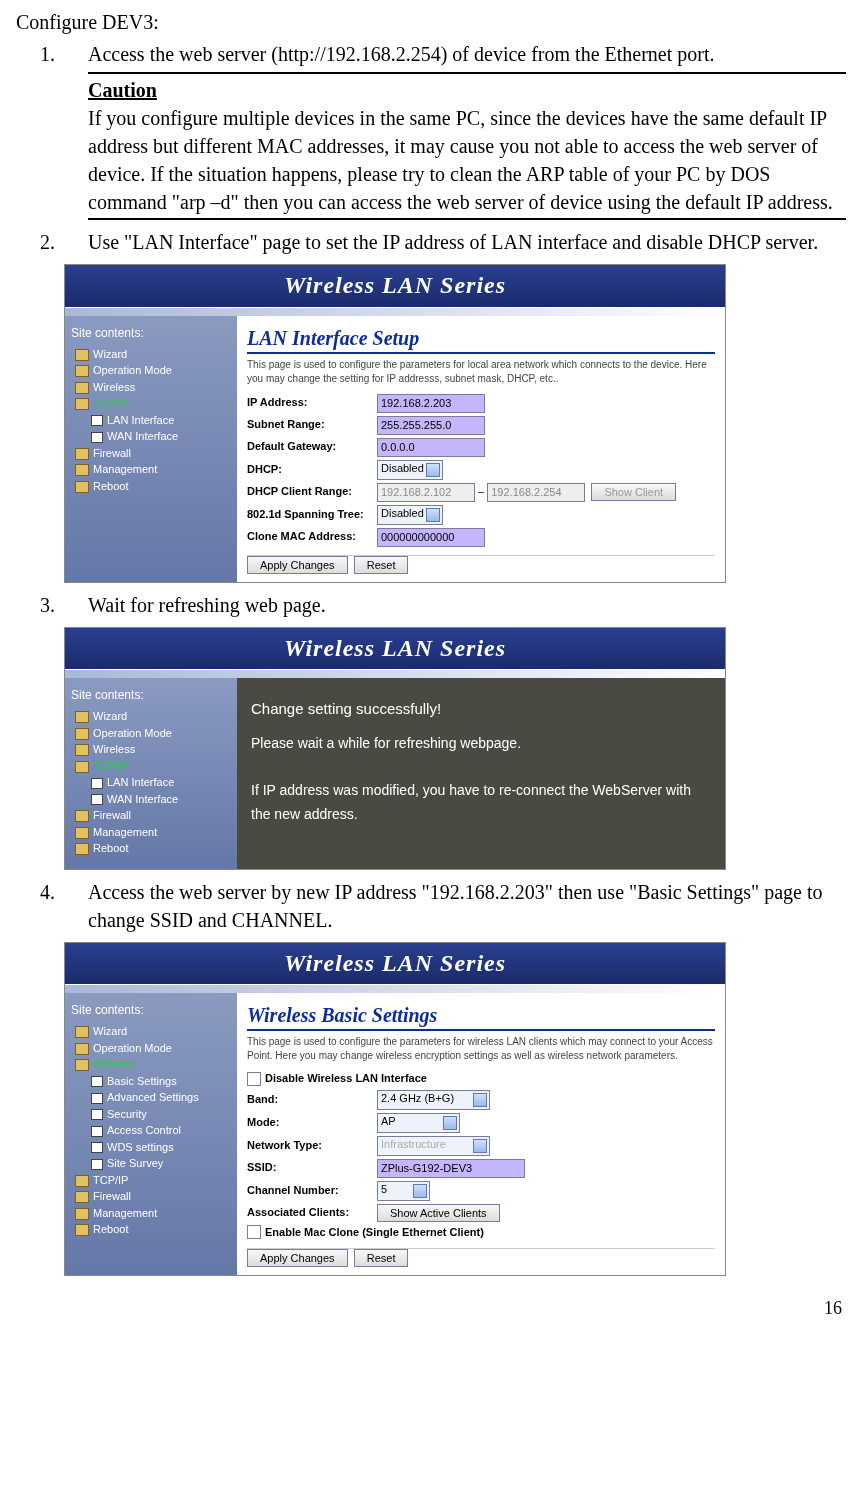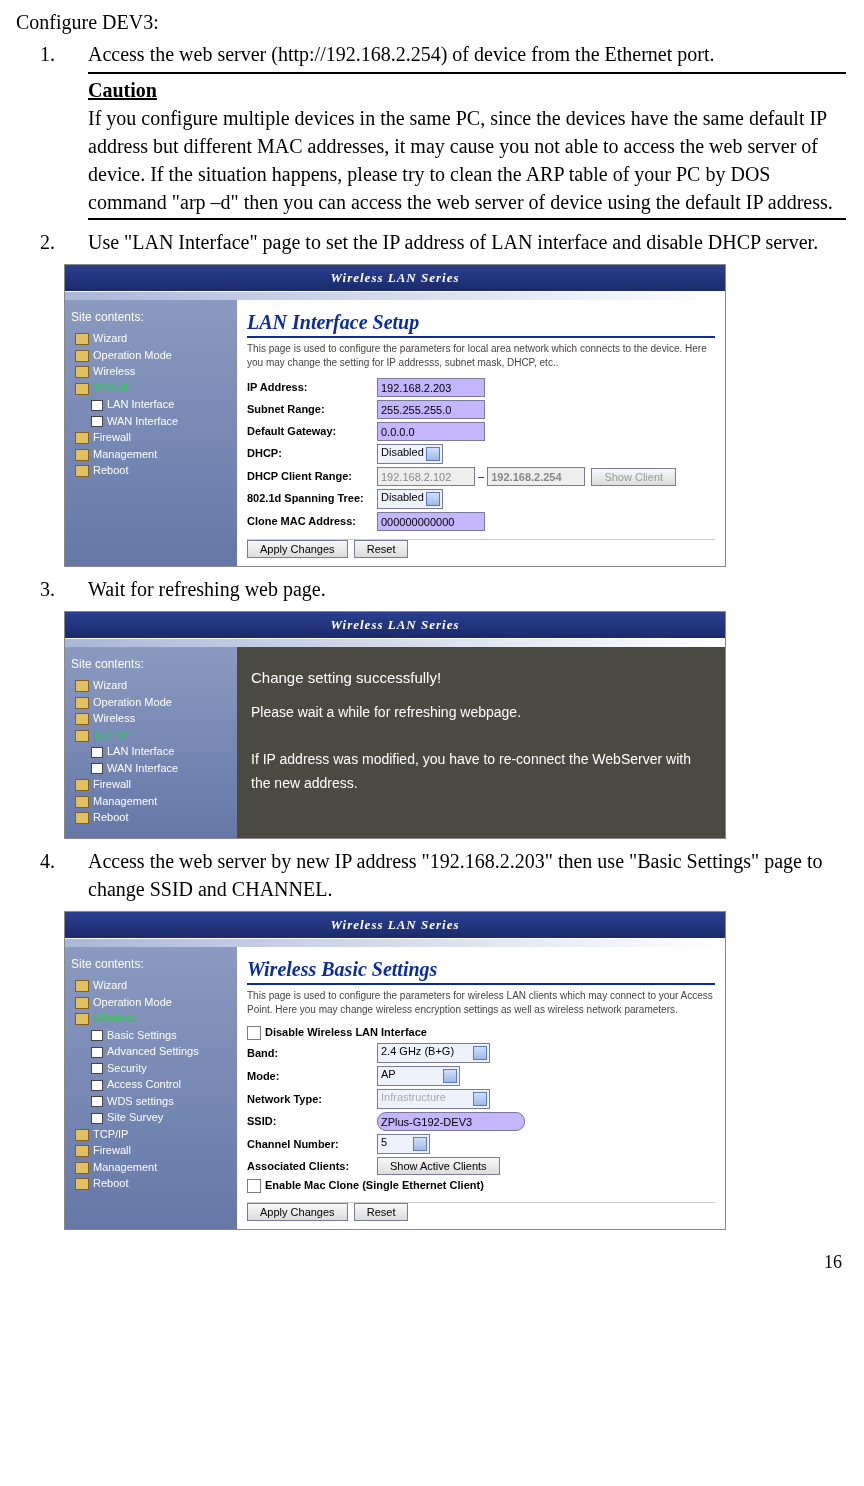--- a/index.html
+++ b/index.html
@@ -3,21 +3,21 @@
 <meta charset="utf-8">
 <style>
 body{font-family:"Times New Roman",serif;font-size:20px;line-height:1.4;margin:0;padding:8px 16px;color:#000;width:830px}
 .heading{margin-bottom:4px}
 ol.main{list-style:none;padding:0;margin:0 0 0 24px}
 ol.main>li{margin-bottom:8px;position:relative;padding-left:48px}
 ol.main>li::before{content:attr(data-num);position:absolute;left:0}
 .caution-box{border-top:2px solid #000;border-bottom:2px solid #000;margin:4px 0 8px 0;padding:2px 0}
 .caution-title{text-decoration:underline;font-weight:bold}
 .shot{margin:4px 0 8px 48px;border:1px solid #888;background:#dfe7ef;width:660px;font-family:Tahoma,Verdana,sans-serif;font-size:11px;color:#000;overflow:hidden}
-.shot-banner{background:linear-gradient(#2a3f8f,#1a2a6b);color:#fff;font-weight:bold;font-style:italic;font-size:13px;text-align:center;padding:4px 0;letter-spacing:1px;font-family:Georgia,serif;border-bottom:1px solid #fff}
+.shot-banner{background:linear-gradient(#2a3f8f,#1a2a6b);color:#fff;font-weight:bold;font-style:italic;font-size:24px;text-align:center;padding:4px 0;letter-spacing:1px;font-family:Georgia,serif;border-bottom:1px solid #fff}
 .shot-banner2{height:8px;background:linear-gradient(to right,#a9b8d8,#fff)}
 .shot-row{display:flex}
 .shot-nav{background:linear-gradient(#8a9ac0,#6478a8);color:#fff;padding:8px 6px 12px 6px;width:160px;font-size:11px;line-height:1.5}
 .nav-title{color:#fff;font-weight:normal;margin-bottom:4px;font-size:12px}
 .nav-item{padding-left:4px}
 .nav-sub{padding-left:20px}
 .nav-hl{color:#2ec94d}
 .nav-item::before{content:"";display:inline-block;width:12px;height:10px;background:#e0c060;border:1px solid #806020;margin-right:4px;vertical-align:middle}
 .nav-sub::before{background:#fff;border:1px solid #444;width:10px;height:9px}
 .shot-pane{flex:1;background:#fff;padding:8px 10px}
@@ -83,21 +83,21 @@
           <input class="finput" style="width: 100px;" value="255.255.255.0">
         </div>
       <div class="frow">
           <span class="flabel">Default Gateway:</span>
           <input class="finput" style="width: 100px;" value="0.0.0.0">
         </div>
       <div class="frow">
           <span class="flabel">DHCP:</span>
           <span class="fsel">Disabled</span>
         </div>
-      <div class="frow"><span class="flabel">DHCP Client Range:</span><input class="finput dis" style="width: 90px;" value="192.168.2.102">&nbsp;<span>–</span>&nbsp;<input class="finput dis" style="width: 90px; font-weight: bold;" value="192.168.2.254">&nbsp;&nbsp;<button class="fbtn dis">Show Client</button></div>
+      <div class="frow"><span class="flabel">DHCP Client Range:</span><input class="finput dis" style="width: 90px;" value="192.168.2.102">&nbsp;<span>–</span>&nbsp;<input class="finput dis" style="width: 90px;" value="192.168.2.254">&nbsp;&nbsp;<button class="fbtn dis">Show Client</button></div>
       <div class="frow">
           <span class="flabel">802.1d Spanning Tree:</span>
           <span class="fsel">Disabled</span>
         </div>
       <div class="frow">
           <span class="flabel">Clone MAC Address:</span>
           <input class="finput" style="width: 100px;" value="000000000000">
         </div>
       <div class="btnrow"><button class="fbtn">Apply Changes</button>&nbsp;&nbsp;<button class="fbtn">Reset</button></div>
     </div>
@@ -174,21 +174,21 @@
       <div class="frow">
           <span class="flabel">Mode:</span>
           <span class="fsel" style="width:60px">AP</span>
         </div>
       <div class="frow">
           <span class="flabel">Network Type:</span>
           <span class="fsel" style="width:90px;color:#aaa">Infrastructure</span>
         </div>
       <div class="frow">
           <span class="flabel">SSID:</span>
-          <input class="finput" style="width: 140px; border-radius: 9px;" value="ZPlus-G192-DEV3">
+          <input class="finput" style="width: 140px;" value="ZPlus-G192-DEV3">
         </div>
       <div class="frow">
           <span class="flabel">Channel Number:</span>
           <span class="fsel" style="width:30px">5</span>
         </div>
       <div class="frow">
           <span class="flabel">Associated Clients:</span>
           <button class="fbtn">Show Active Clients</button>
         </div>
       <div class="frow">

